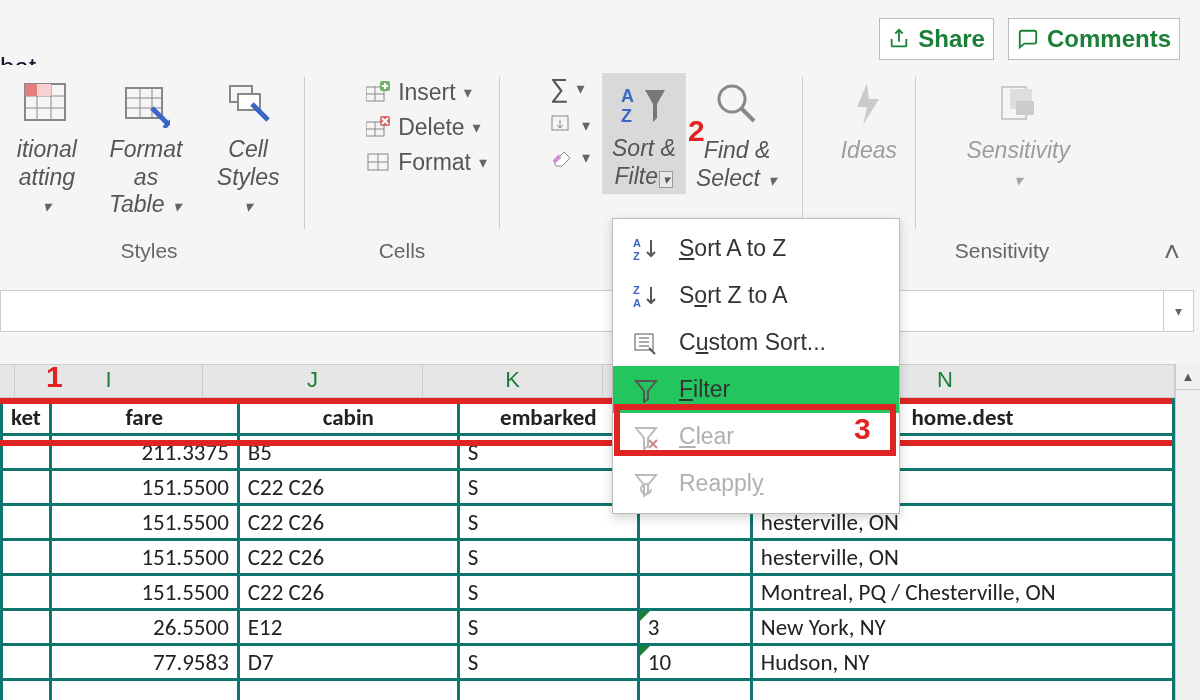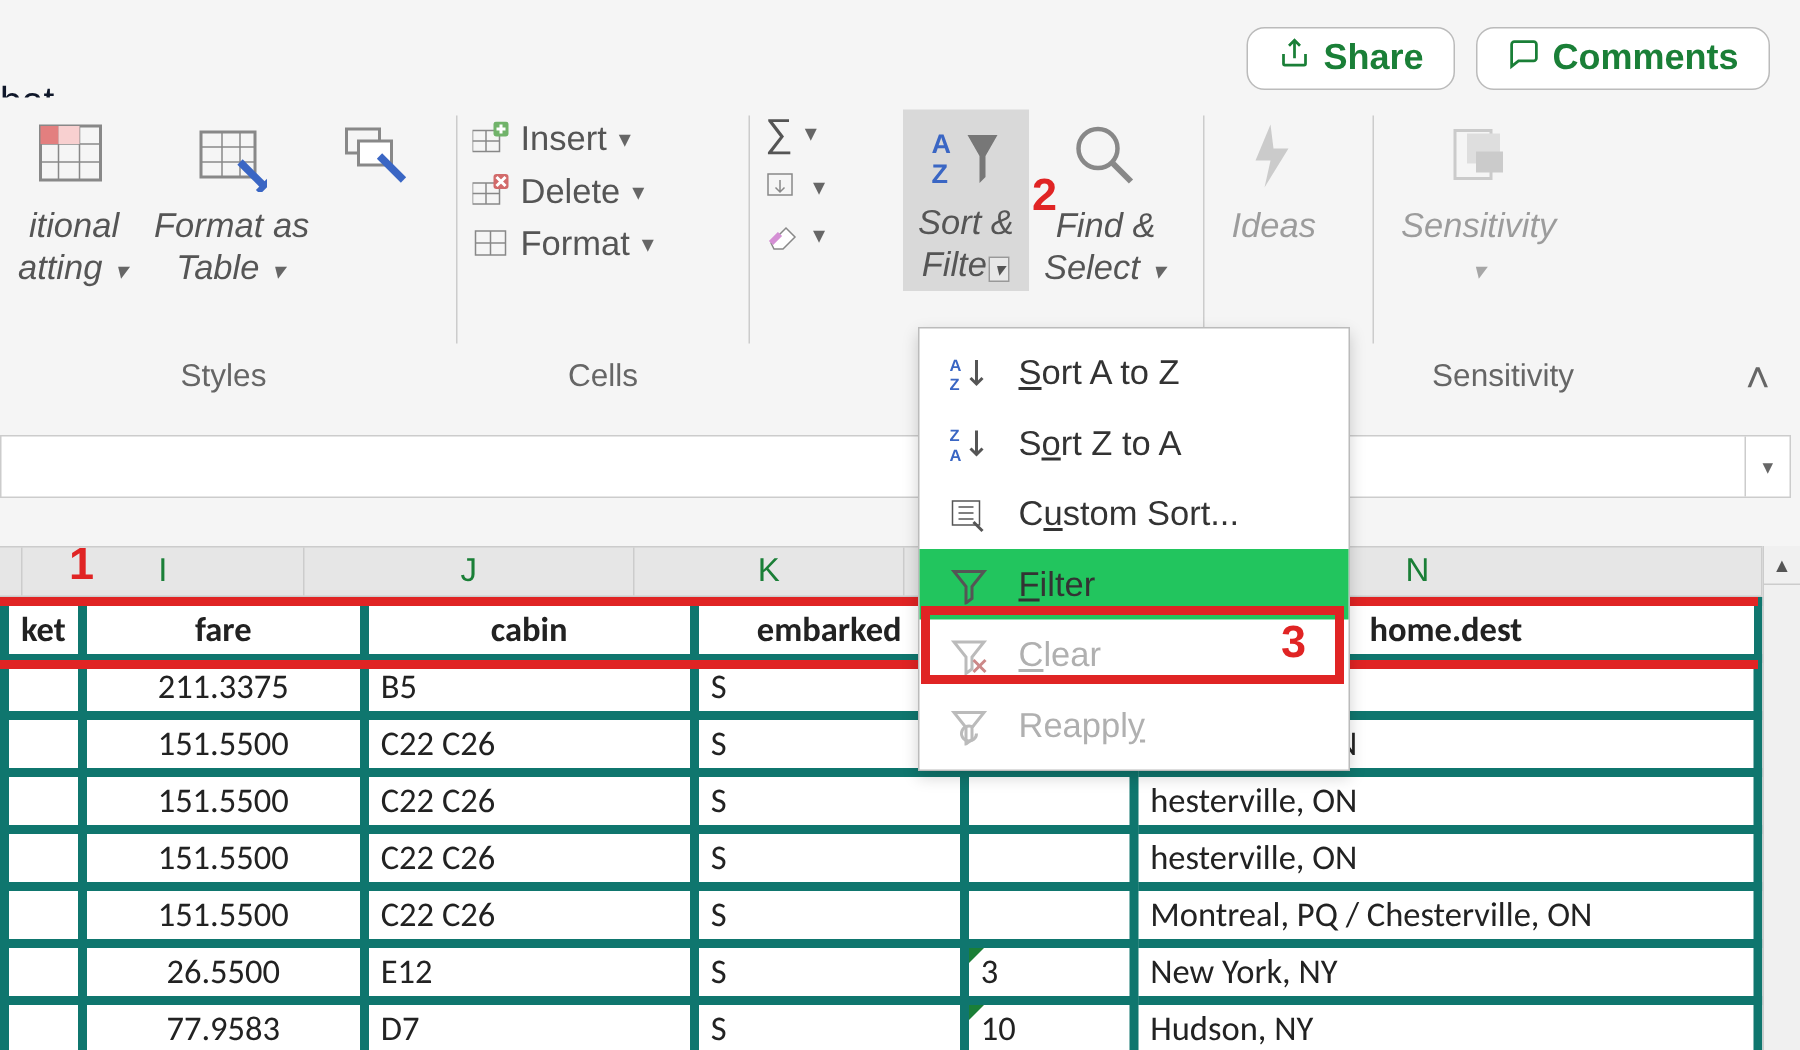--- a/index.html
+++ b/index.html
@@ -27,39 +27,40 @@
     right: 20px;
     display: flex;
     gap: 14px;
   }
   .pill-btn {
     border: 1.5px solid #bbb;
     background: #fff;
     color: #1a7f37;
     font-weight: 600;
     font-size: 24px;
-    padding: 6px 20px;
-    border-radius: 12px;
-    display: flex;
+    padding: 6px 8px;
+    border-radius: 0;
+    display: flex;
+    align-items: center;
     gap: 8px;
     cursor: pointer;
   }
   .ribbon {
     position: absolute;
     top: 65px;
     left: 0;
     right: 0;
     height: 200px;
     background: #f5f5f5;
     display: flex;
   }
   .ribbon-group {
     display: flex;
     flex-direction: column;
-    align-items: flex-start;
+    align-items: flex-end;
     position: relative;
     padding: 8px 4px 2px 4px;
   }
   .ribbon-group .group-label {
     position: absolute;
     bottom: 2px;
     left: 0; right: 0;
     text-align: center;
     font-size: 21px;
     color: #666;
@@ -171,21 +172,21 @@
     background: #fff;
     font-family: Calibri, Arial, sans-serif;
     font-size: 23px;
     color: #222;
   }
   .sheet table {
     border-collapse: collapse;
     width: 100%;
   }
   .sheet td {
-    border: 6px solid #0f766e;
+    border: 3px solid #0f766e;
     height: 31px;
     padding: 2px 8px;
     position: relative;
   }
   .hdr-row td {
     font-weight: 700;
     text-align: center;
     background: #fff;
   }
   .green-tri::before {
@@ -248,21 +249,21 @@
   .dropdown .mi.disabled { color: #b0b0b0; cursor: default; }
   .dropdown .mi .mi-icon { width: 30px; display:flex; justify-content:center; }
   .dropdown .mi.highlight { background: #22c55e; }
   .red-box {
     position: absolute;
     border: 6px solid #e02424;
     z-index: 120;
     pointer-events: none;
   }
   u.acc { text-decoration: underline; }
-  .num-right { text-align: center; }
+  .num-right { text-align: right; }
 </style>
 </head>
 <body>
 
 <div class="tabname">bat</div>
 
 <div class="share-comments">
   <div class="pill-btn">
     <svg width="22" height="22" viewBox="0 0 24 24" fill="none" stroke="#1a7f37" stroke-width="2">
         <path d="M4 12v7a1 1 0 001 1h14a1 1 0 001-1v-7"></path>
@@ -312,20 +313,21 @@
         <span class="lbl"><span>Format as</span><br><span>Table</span> <span class="dd-caret">▾</span></span>
       </div>
       <div class="big-btn">
         <div class="icon-box">
           <svg width="48" height="48" viewBox="0 0 48 48">
               <rect x="6" y="6" width="22" height="16" fill="none" stroke="#888" stroke-width="2"></rect>
               <rect x="14" y="14" width="22" height="16" fill="#fff" stroke="#888" stroke-width="2"></rect>
               <path d="M28 24 L44 40" stroke="#3a66c4" stroke-width="5"></path>
             </svg>
         </div>
+        <span class="lbl"><span>Cell</span><br><span>Styles</span> <span class="dd-caret">▾</span></span>
       </div>
     </div>
     <div class="group-label">Styles</div>
   </div>
 
   <div class="divider"></div>
 
   <div class="ribbon-group" style="width:182px;">
     <div style="display:flex; flex-direction:column; gap:4px; margin-top:4px;">
       <div class="small-btn-row">

